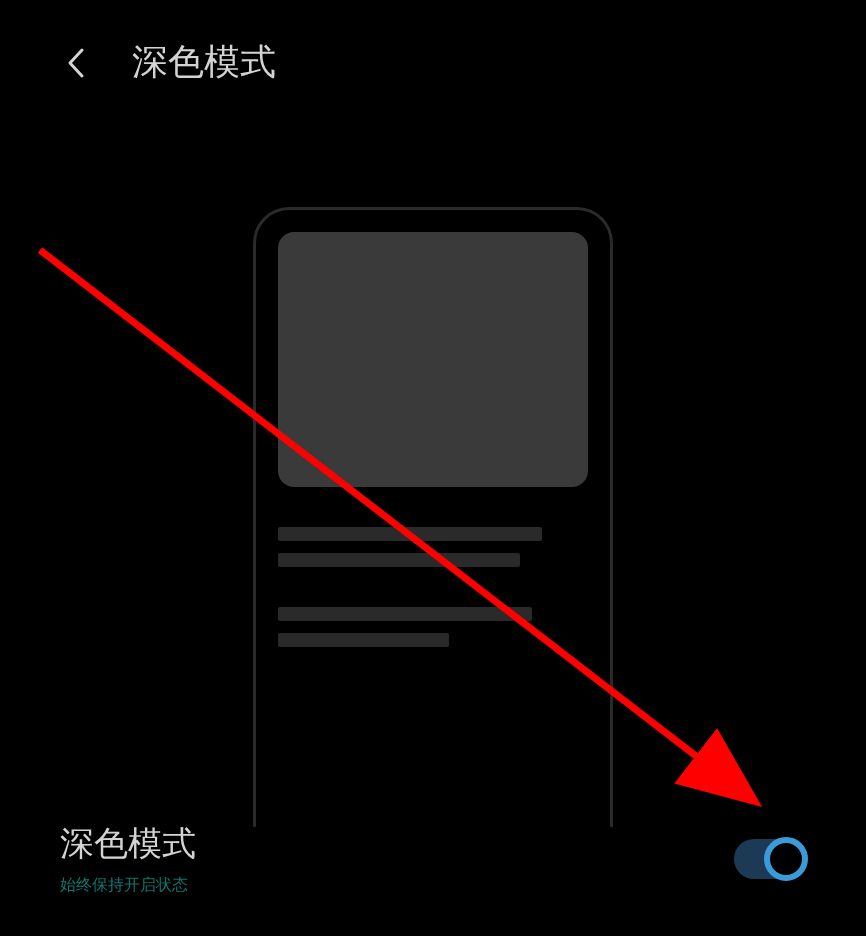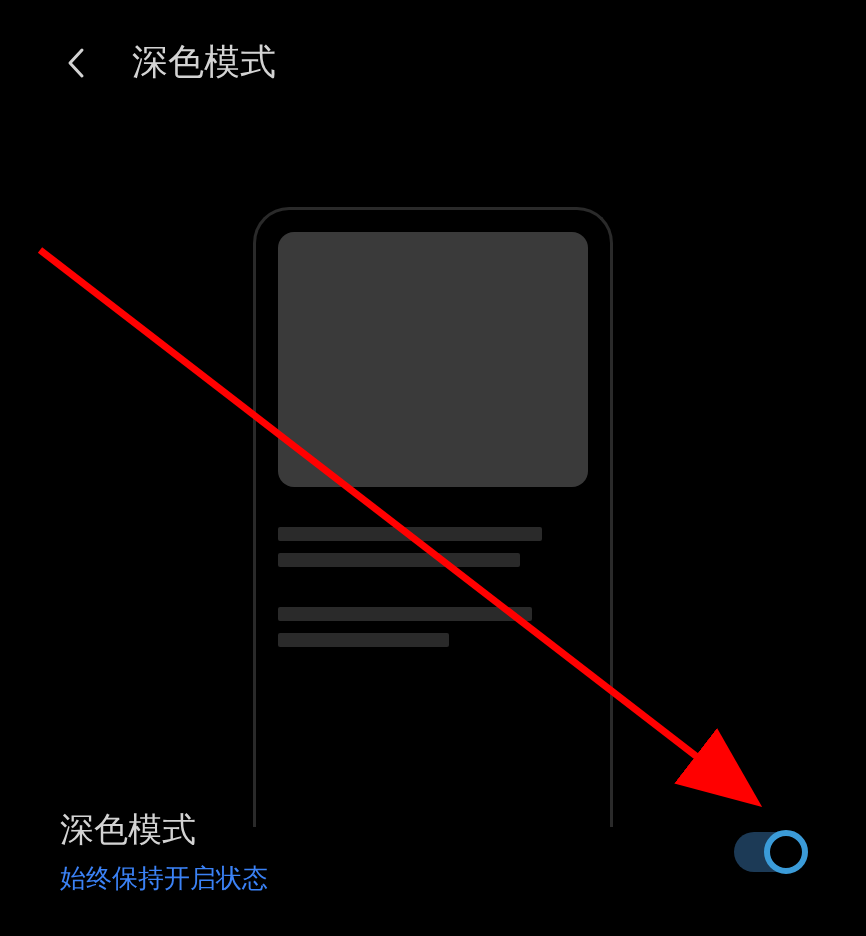--- a/index.html
+++ b/index.html
@@ -87,22 +87,22 @@
       display: flex;
       flex-direction: column;
       gap: 8px;
     }
     .setting-title {
       color: #d3d3d3;
       font-size: 34px;
       font-weight: 500;
     }
     .setting-subtitle {
-      color: #3b82f6;
-      font-size: 26px;
+      color: #0f766e;
+      font-size: 16px;
     }
     .toggle {
       width: 72px;
       height: 40px;
       background: #1c3a56;
       border-radius: 20px;
       position: relative;
       cursor: pointer;
     }
     .toggle-knob {

